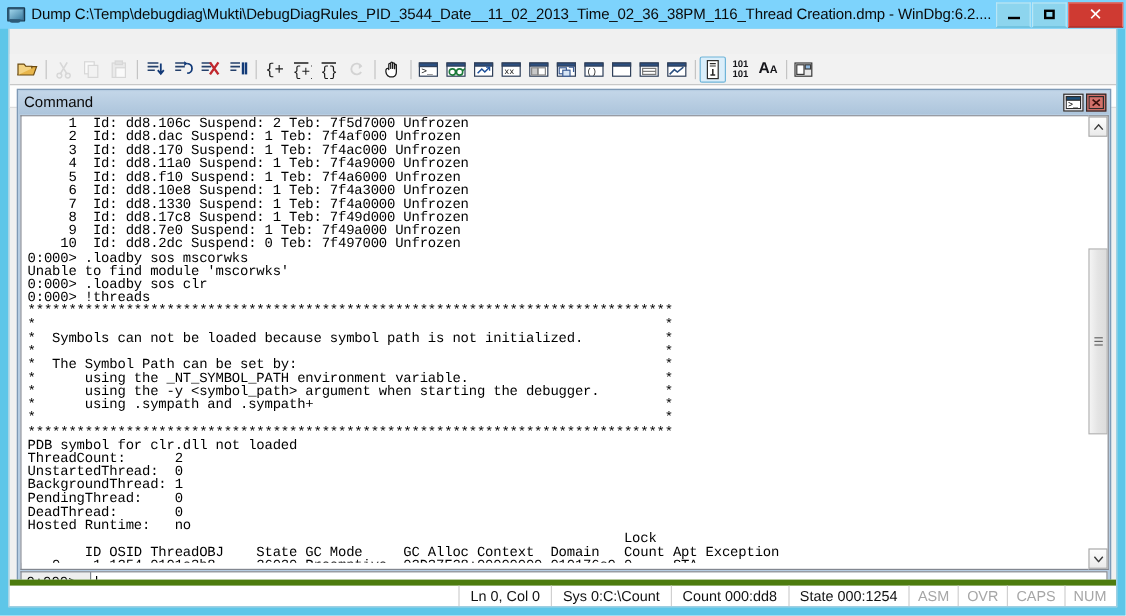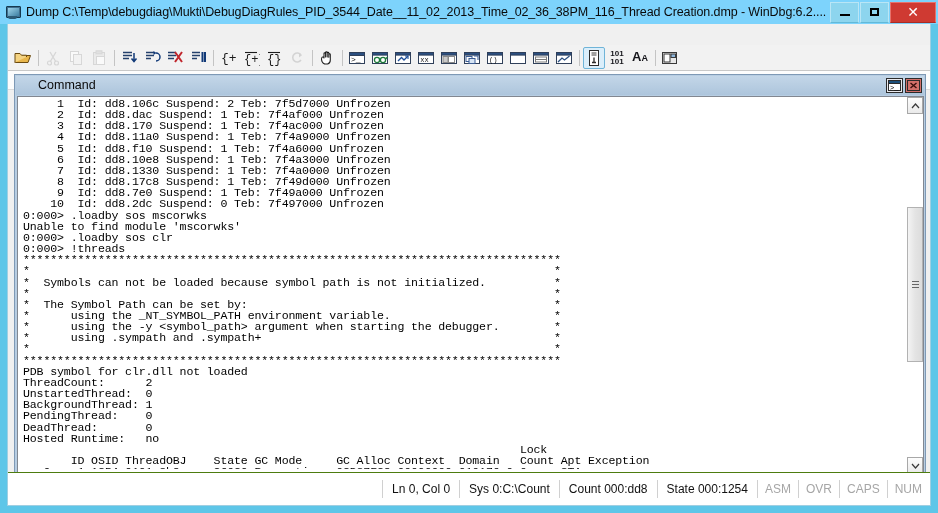--- a/index.html
+++ b/index.html
@@ -192,21 +192,21 @@
     left: 1px; top: 1px;
     width: 908px; height: 19px;
     background: linear-gradient(180deg,#c3d6e8 0%, #adc5dc 100%);
     display: flex;
     align-items: center;
     box-sizing: border-box;
   }
   #cmd-title-text {
     font-size: 12.5px;
     color: #0a0a0a;
-    padding-left: 22px;
+    padding-left: 4px;
     flex: 1 1 auto;
     line-height: 19px;
   }
   .cmdbtn {
     width: 17px; height: 15px;
     margin-right: 2px;
     flex: none;
     border: 1px solid #2b2b2b;
     box-sizing: border-box;
     display: flex;
@@ -334,23 +334,23 @@
     position: absolute;
     left: 4px; top: 3px;
     width: 1px; height: 13px;
     background: #000;
   }
 
   
   #status-bar {
     position: absolute;
     left: 0; bottom: 0;
-    width: 924px; height: 33px;
+    width: 924px; height: 22px;
     background: #ffffff;
-    border-top: 1px solid #4d7c0f;
+    border-top: 5px solid #4d7c0f;
     display: flex;
     align-items: center;
     justify-content: flex-end;
     box-sizing: border-box;
   }
   .sb-cell {
     font-size: 12px;
     color: #111111;
     padding: 0 9px;
     border-left: 1px solid #d0d0d0;

